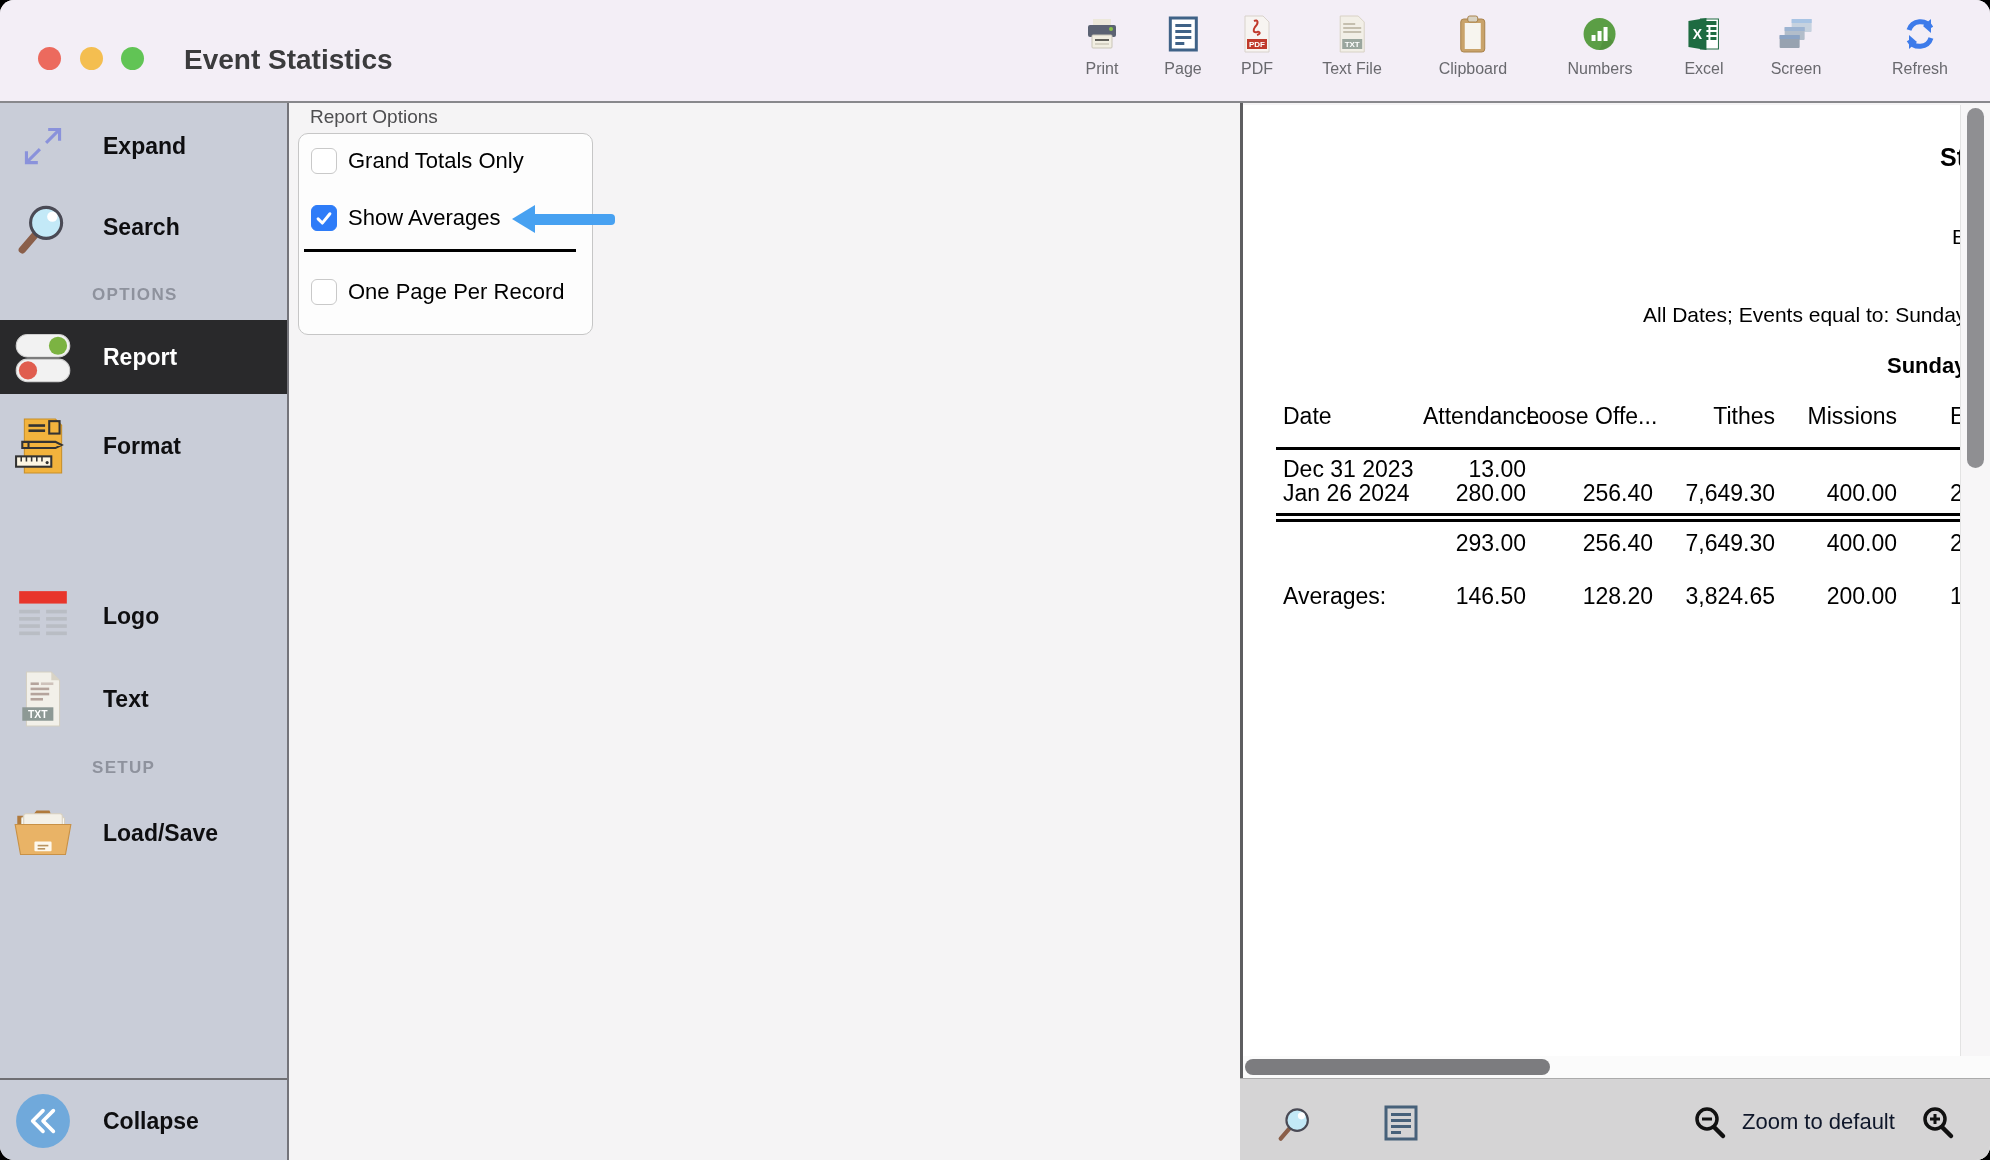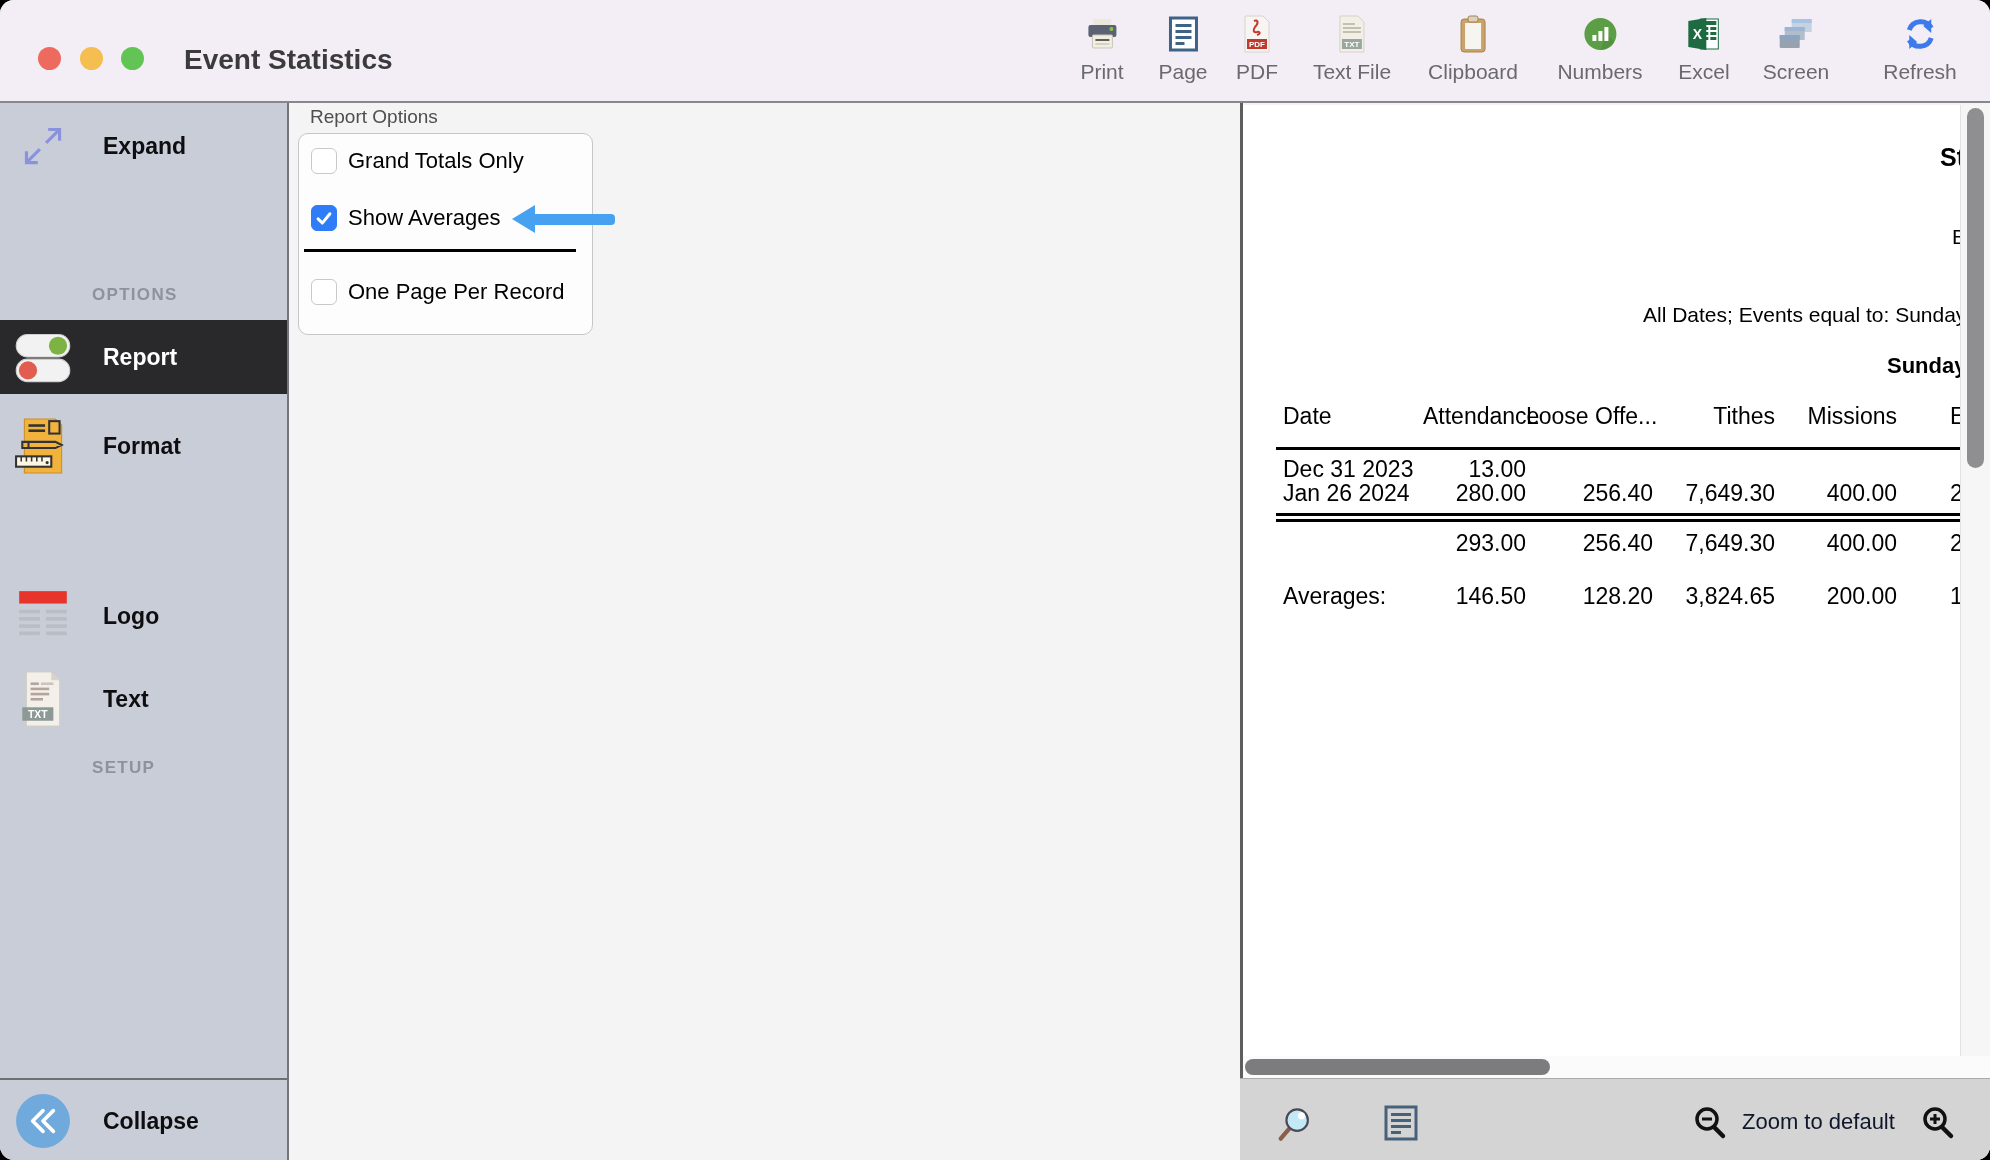--- a/index.html
+++ b/index.html
@@ -10,21 +10,21 @@
   }
   
   .titlebar{position:absolute;left:0;top:0;width:100%;height:103px;background:#F3EEF6;border-bottom:2px solid #88888C;box-sizing:border-box;}
   .light{position:absolute;top:47px;width:23px;height:23px;border-radius:50%;}
   .light.red{left:38px;background:#EC6A5E;}
   .light.yellow{left:80px;background:#F4BE50;}
   .light.green{left:121px;background:#61C455;}
   .win-title{position:absolute;left:184px;top:44px;font-size:28px;font-weight:bold;color:#3B3B3D;}
   .tb-item{position:absolute;top:14px;transform:translateX(-50%);display:flex;flex-direction:column;align-items:center;gap:6px;cursor:default;}
   .tb-item .ticon{height:40px;display:flex;align-items:center;justify-content:center;}
-  .tb-item .tlabel{font-size:21px;color:#69696E;white-space:nowrap;text-align:right;}
+  .tb-item .tlabel{font-size:16px;color:#69696E;white-space:nowrap;text-align:right;}
   
   .sidebar{position:absolute;left:0;top:103px;bottom:0;width:289px;background:#C9CDD8;border-right:2px solid #74747A;box-sizing:border-box;}
   .srow{position:absolute;left:0;width:100%;height:84px;display:flex;align-items:center;cursor:default;}
   .srow .sicon{position:absolute;left:13px;width:60px;height:60px;display:flex;align-items:center;justify-content:center;}
   .srow .slabel{position:absolute;left:103px;font-size:23px;font-weight:bold;color:#0E0E10;white-space:nowrap;}
   .srow.selected{background:#29292B;}
   .srow.selected .slabel{color:#FFFFFF;}
   .shead{position:absolute;left:92px;font-size:17px;font-weight:bold;color:#8E929D;letter-spacing:1.3px;}
   .sdivider{position:absolute;left:0;top:1078px;width:100%;height:2px;background:#6F6F73;}
   
@@ -195,20 +195,30 @@
               <path d="M31 25 L44 12"></path>
               <path d="M33 12 H44 V23"></path>
               <path d="M25 31 L12 44"></path>
               <path d="M23 44 H12 V33"></path>
             </g>
           </svg>
       </span>
       <span class="slabel">Expand</span>
     </div>
 
+    <div class="srow" style="top:82px">
+      <span class="sicon">
+        <svg width="58" height="58" viewBox="0 0 56 56">
+            <line x1="20" y1="36" x2="8" y2="50" stroke="#8A5F4A" stroke-width="7" stroke-linecap="round"></line>
+            <circle cx="31" cy="24" r="15" fill="#C3E9F7" stroke="#4A4A55" stroke-width="3"></circle>
+            <circle cx="37" cy="18" r="5" fill="#FFFFFF"></circle>
+          </svg>
+      </span>
+      <span class="slabel">Search</span>
+    </div>
 
     <span class="shead" style="top:182px">OPTIONS</span>
 
     <div class="srow selected" style="top:217px;height:74px">
       <span class="sicon">
         <svg width="60" height="60" viewBox="0 0 56 56">
             <rect x="3" y="7" width="50" height="21" rx="10.5" fill="#F2F2F2" stroke="#CFCFCF"></rect>
             <circle cx="42" cy="17.5" r="8.5" fill="#7CB342"></circle>
             <rect x="3" y="30" width="50" height="21" rx="10.5" fill="#F2F2F2" stroke="#CFCFCF"></rect>
             <circle cx="14" cy="40.5" r="8.5" fill="#E05D4F"></circle>
@@ -276,20 +286,34 @@
             </g>
             <rect x="8" y="36" width="30" height="13" fill="#8D9995"></rect>
             <text x="23" y="46" text-anchor="middle" font-size="10" font-weight="bold" fill="#fff" font-family="Liberation Sans, sans-serif">TXT</text>
           </svg>
       </span>
       <span class="slabel">Text</span>
     </div>
 
     <span class="shead" style="top:655px">SETUP</span>
 
+    <div class="srow" style="top:688px">
+      <span class="sicon">
+        <svg width="60" height="60" viewBox="0 0 56 56">
+            <path d="M4 12 h14 l4 -5 h12 l2 5 v8 h-32 z" fill="#B07A3C"></path>
+            <rect x="8" y="13" width="40" height="26" rx="2" fill="#FDFCF8" stroke="#D8D0BE"></rect>
+            <rect x="10" y="10" width="36" height="26" rx="2" fill="#F4F1E8" stroke="#D8D0BE"></rect>
+            <path d="M2 20 h52 l-5 28 h-42 z" fill="#E9B366" stroke="#C89146"></path>
+            <rect x="20" y="36" width="16" height="9" rx="1" fill="#FDF8EC"></rect>
+            <rect x="23" y="39" width="10" height="1.5" fill="#B9935F"></rect>
+            <rect x="23" y="42" width="7" height="1.5" fill="#B9935F"></rect>
+          </svg>
+      </span>
+      <span class="slabel">Load/Save</span>
+    </div>
 
 
     <div class="sdivider" style="top:975px"></div>
 
     <div class="srow" style="top:979px;height:78px">
       <span class="sicon">
         <svg width="58" height="58" viewBox="0 0 56 56">
             <circle cx="28" cy="28" r="26" fill="#70A9DB"></circle>
             <g stroke="#FFFFFF" stroke-width="3.5" fill="none" stroke-linecap="round" stroke-linejoin="round">
               <polyline points="28,18 18,28 28,38"></polyline>

